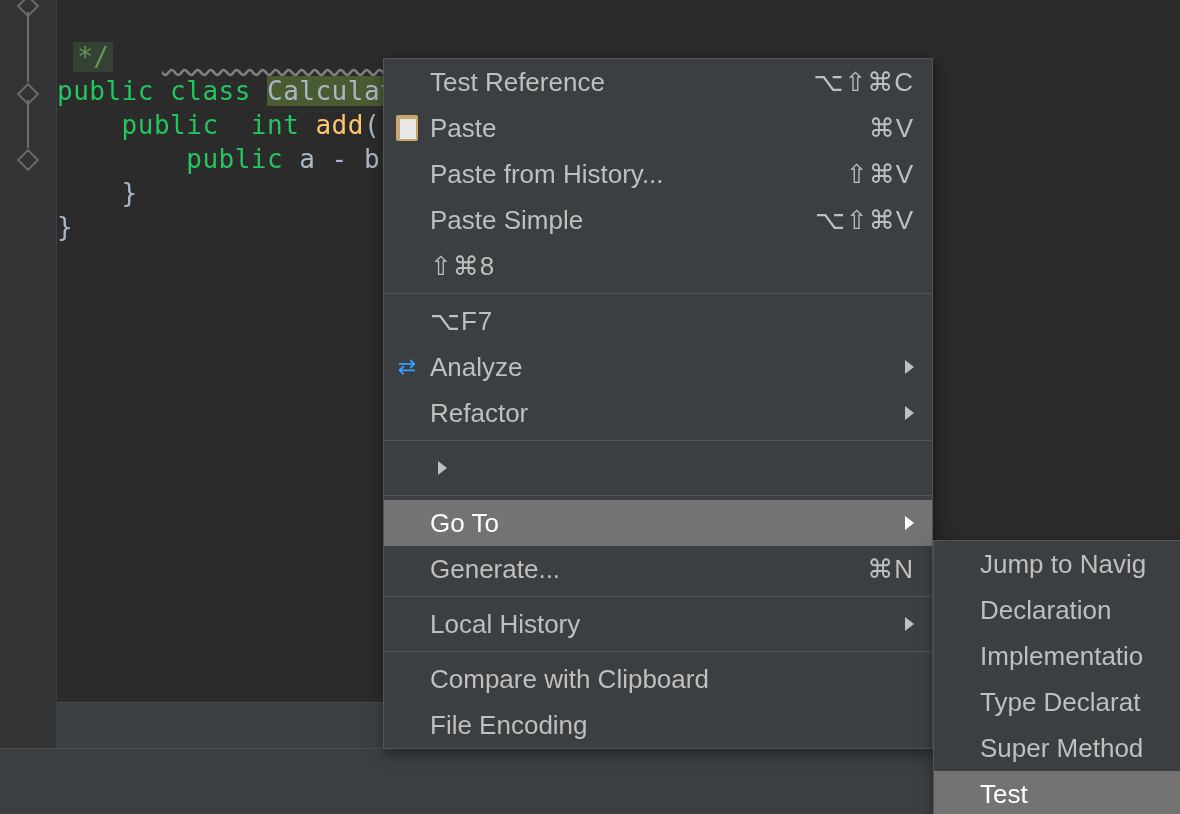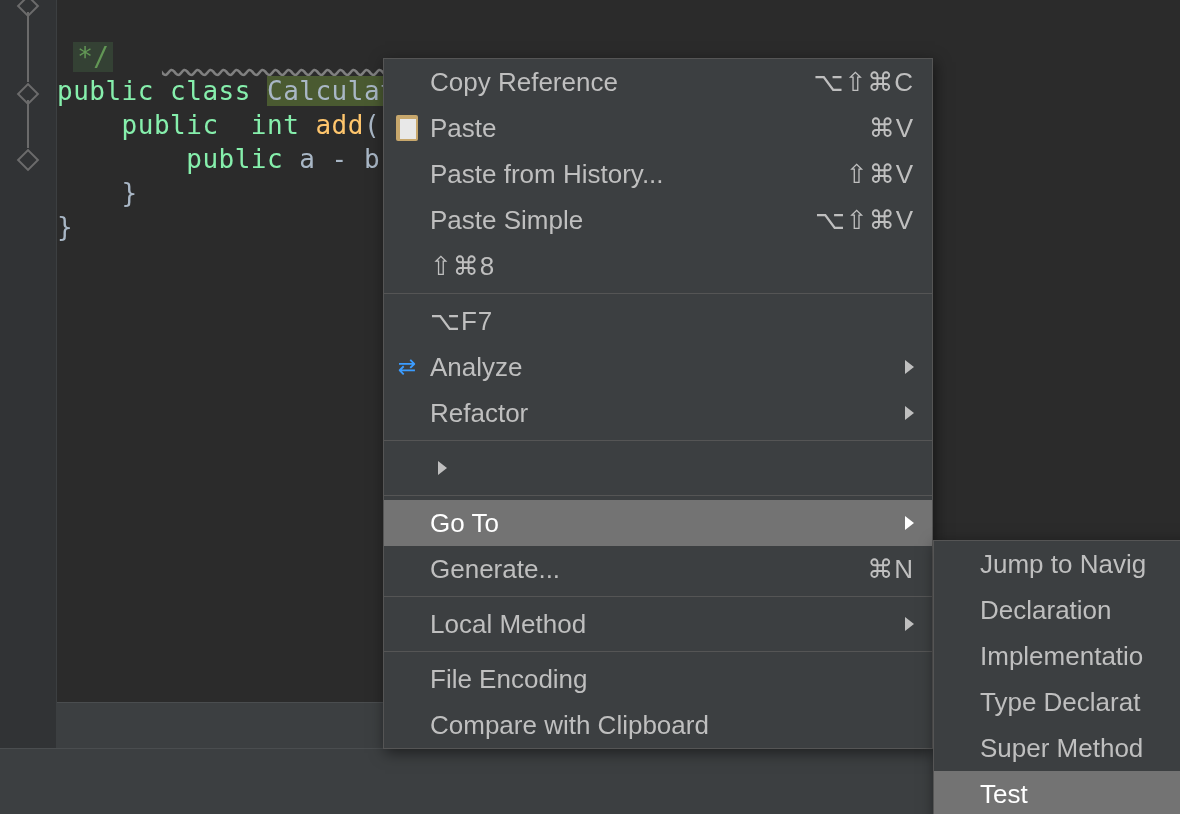--- a/index.html
+++ b/index.html
@@ -77,21 +77,21 @@
     color: #629755;
     background: #344134;
     padding: 0 4px;
   }
   .squiggle {
     color: #808080;
     text-decoration-line: underline;
     text-decoration-style: wavy;
     text-decoration-color: #808080;
   }
-  .kw { color: #86efac; }
+  .kw { color: #22c55e; }
   .yellow { color: #ffc66d; }
   .sel { background: #4a5a31; }
   .paren { color: #a9b7c6; }
   .op { color: #a9b7c6; }
 
   
   .context-menu {
     position: absolute;
     left: 383px;
     top: 58px;
@@ -201,21 +201,21 @@
 <span>    }</span>
 <span>}</span>
   </div>
 
   <div class="strip1"></div>
   <div class="strip2"></div>
 
   <div class="context-menu">
     <div class="menu-item">
       <span class="icon-slot"></span>
-      <span class="label">Copy Reference</span>
+      <span class="label">Test Reference</span>
       <span class="shortcut">⌥⇧⌘C</span>
     </div>
     <div class="menu-item">
       <span class="icon-slot">
           <span class="paste-icon"></span>
         </span>
       <span class="label">Paste</span>
       <span class="shortcut">⌘V</span>
     </div>
     <div class="menu-item">
@@ -261,31 +261,31 @@
       <span class="submenu-arrow"></span>
     </div>
     <div class="menu-item">
       <span class="icon-slot"></span>
       <span class="label">Generate...</span>
       <span class="shortcut">⌘N</span>
     </div>
     <div class="menu-sep"></div>
     <div class="menu-item">
       <span class="icon-slot"></span>
-      <span class="label">Local Method</span>
-      <span class="submenu-arrow"></span>
-    </div>
-    <div class="menu-sep"></div>
+      <span class="label">Local History</span>
+      <span class="submenu-arrow"></span>
+    </div>
+    <div class="menu-sep"></div>
+    <div class="menu-item">
+      <span class="icon-slot"></span>
+      <span class="label">Compare with Clipboard</span>
+    </div>
     <div class="menu-item">
       <span class="icon-slot"></span>
       <span class="label">File Encoding</span>
-    </div>
-    <div class="menu-item">
-      <span class="icon-slot"></span>
-      <span class="label">Compare with Clipboard</span>
     </div>
   </div>
 
   <div class="submenu">
     <div class="menu-item">
       <span class="label">Jump to Navig</span>
     </div>
     <div class="menu-item">
       <span class="label">Declaration</span>
     </div>

